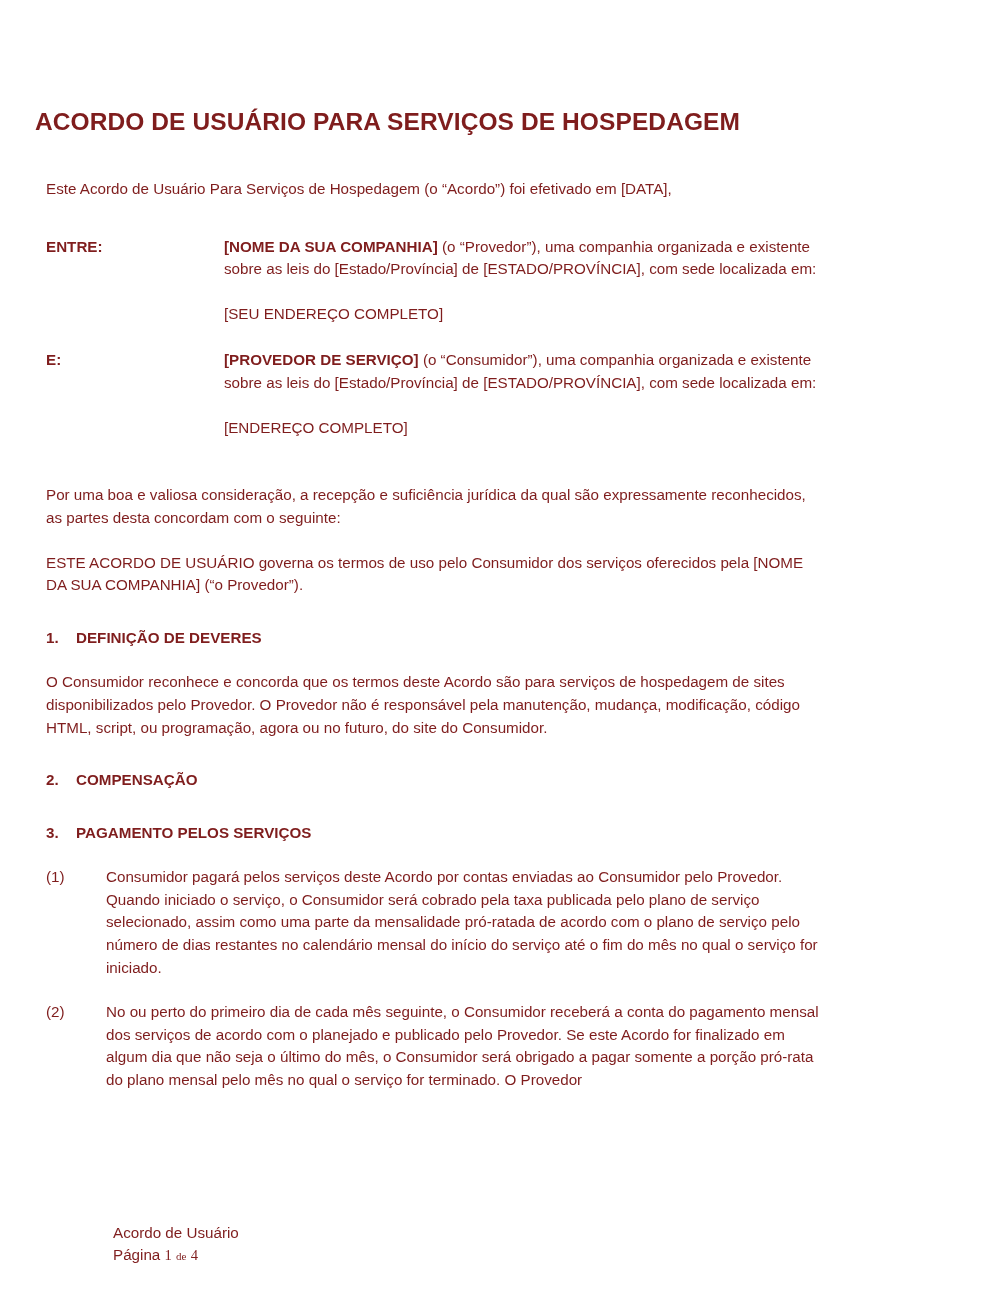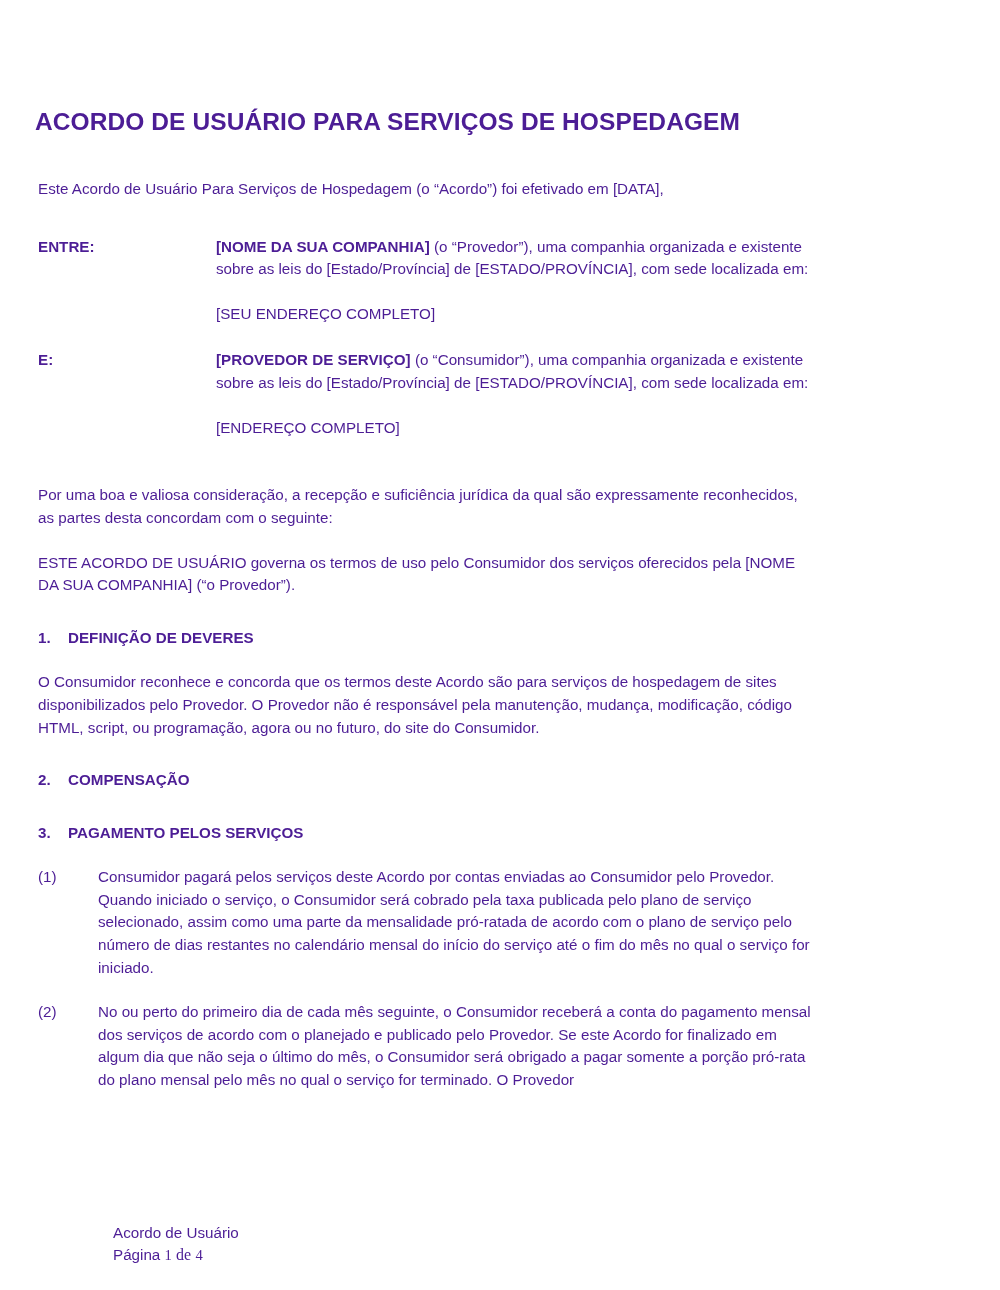--- a/index.html
+++ b/index.html
@@ -9,42 +9,42 @@
     background: #ffffff;
   }
 
   .page {
     position: relative;
     width: 1000px;
     height: 1290px;
     background: #ffffff;
     overflow: hidden;
     font-family: "Liberation Sans", sans-serif;
-    color: #4c1d95;
+    color: #7f1d1d;
     -webkit-font-smoothing: antialiased;
   }
 
   .doc-title {
     margin: 0;
     padding: 0;
     text-align: center;
     font-size: 24.5px;
     font-weight: bold;
     letter-spacing: 0.1px;
     line-height: 1.2;
     position: absolute;
     top: 107px;
     left: 0;
     width: 775px;
   }
 
   .body-flow {
     position: absolute;
     top: 178px;
-    left: 8px;
+    left: 16px;
     width: 775px;
     padding-left: 30px;
   }
 
   p {
     margin: 0;
     font-size: 15.2px;
     line-height: 22.6px;
   }
 
@@ -131,21 +131,21 @@
   }
   .footer-right {
     white-space: pre;
   }
   .footer-pagefield {
     font-family: "Liberation Serif", serif;
     font-size: 14.6px;
   }
   .footer-de {
     font-family: "Liberation Serif", serif;
-    font-size: 16px;
+    font-size: 11px;
   }
 </style>
 </head>
 <body>
 
 <div class="page">
 
   <h1 class="doc-title">ACORDO DE USUÁRIO PARA SERVIÇOS DE HOSPEDAGEM</h1>
 
   <div class="body-flow">

